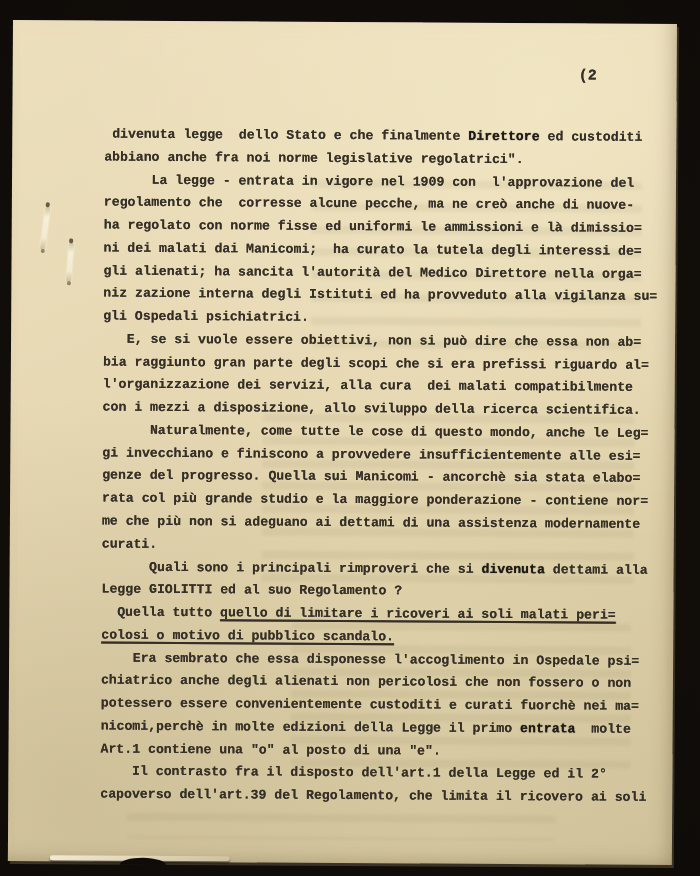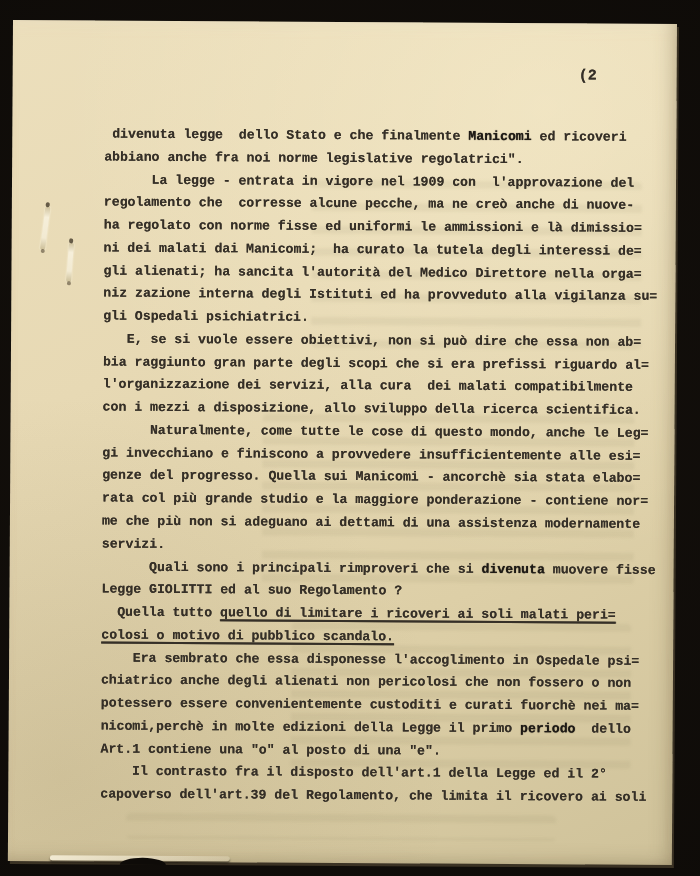--- a/index.html
+++ b/index.html
@@ -129,47 +129,47 @@
 <div class="scan-bg">
   <div class="paper">
     <div class="page-number">(2</div>
 
     <div class="bleed bleed-1"></div>
     <div class="bleed bleed-2"></div>
     <div class="bleed bleed-3"></div>
     <div class="bleed bleed-4"></div>
 
     <div class="text-block">
-        <div class="line"><span> divenuta legge  dello Stato e che finalmente </span><span class="b">Manicomi</span><span> ed ricoveri</span></div>
+        <div class="line"><span> divenuta legge  dello Stato e che finalmente </span><span class="b">Direttore</span><span> ed custoditi</span></div>
         <div class="line"><span>abbiano anche fra noi norme legislative regolatrici".</span></div>
         <div class="line"><span>      La legge - entrata in vigore nel 1909 con  l'approvazione del</span></div>
         <div class="line"><span>regolamento che  corresse alcune pecche, ma ne creò anche di nuove-</span></div>
         <div class="line"><span>ha regolato con norme fisse ed uniformi le ammissioni e là dimissio=</span></div>
         <div class="line"><span>ni dei malati dai Manicomi;  ha curato la tutela degli interessi de=</span></div>
         <div class="line"><span>gli alienati; ha sancita l'autorità del Medico Direttore nella orga=</span></div>
         <div class="line"><span>niz zazione interna degli Istituti ed ha provveduto alla vigilanza su=</span></div>
         <div class="line"><span>gli Ospedali psichiatrici.</span></div>
         <div class="line"><span>   E, se si vuole essere obiettivi, non si può dire che essa non ab=</span></div>
         <div class="line"><span>bia raggiunto gran parte degli scopi che si era prefissi riguardo al=</span></div>
         <div class="line"><span>l'organizzazione dei servizi, alla cura  dei malati compatibilmente</span></div>
         <div class="line"><span>con i mezzi a disposizione, allo sviluppo della ricerca scientifica.</span></div>
         <div class="line"><span>      Naturalmente, come tutte le cose di questo mondo, anche le Leg=</span></div>
         <div class="line"><span>gi invecchiano e finiscono a provvedere insufficientemente alle esi=</span></div>
         <div class="line"><span>genze del progresso. Quella sui Manicomi - ancorchè sia stata elabo=</span></div>
         <div class="line"><span>rata col più grande studio e la maggiore ponderazione - contiene nor=</span></div>
         <div class="line"><span>me che più non si adeguano ai dettami di una assistenza modernamente</span></div>
-        <div class="line"><span>servizi.</span></div>
-        <div class="line"><span>      Quali sono i principali rimproveri che si </span><span class="b">divenuta</span><span> muovere fisse</span></div>
+        <div class="line"><span>curati.</span></div>
+        <div class="line"><span>      Quali sono i principali rimproveri che si </span><span class="b">divenuta</span><span> dettami alla</span></div>
         <div class="line"><span>Legge GIOLITTI ed al suo Regolamento ?</span></div>
         <div class="line"><span>  Quella tutto </span><span class="u">quello di limitare i ricoveri ai soli malati peri=</span></div>
         <div class="line"><span class="u">colosi o motivo di pubblico scandalo.</span></div>
         <div class="line"><span>    Era sembrato che essa disponesse l'accoglimento in Ospedale psi=</span></div>
         <div class="line"><span>chiatrico anche degli alienati non pericolosi che non fossero o non</span></div>
         <div class="line"><span>potessero essere convenientemente custoditi e curati fuorchè nei ma=</span></div>
-        <div class="line"><span>nicomi,perchè in molte edizioni della Legge il primo </span><span class="b">periodo</span><span>  dello</span></div>
+        <div class="line"><span>nicomi,perchè in molte edizioni della Legge il primo </span><span class="b">entrata</span><span>  molte</span></div>
         <div class="line"><span>Art.1 contiene una "o" al posto di una "e".</span></div>
         <div class="line"><span>    Il contrasto fra il disposto dell'art.1 della Legge ed il 2°</span></div>
         <div class="line"><span>capoverso dell'art.39 del Regolamento, che limita il ricovero ai soli</span></div>
       </div>
 
     <div class="slit slit-1"></div>
     <div class="slit slit-2"></div>
 
     <div class="edge-scuff"></div>
     <div class="edge-notch"></div>

